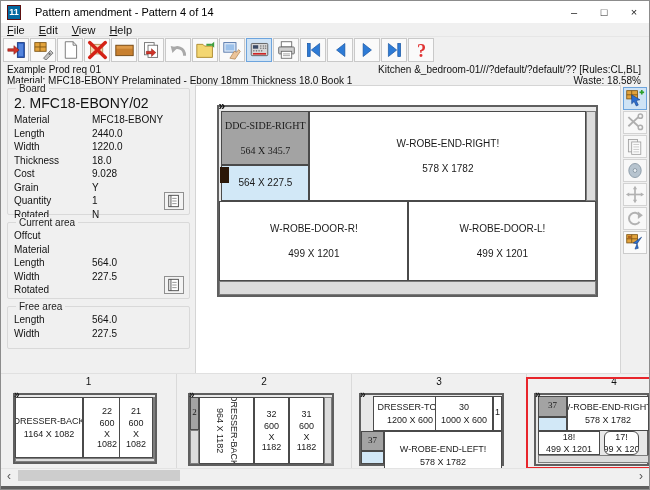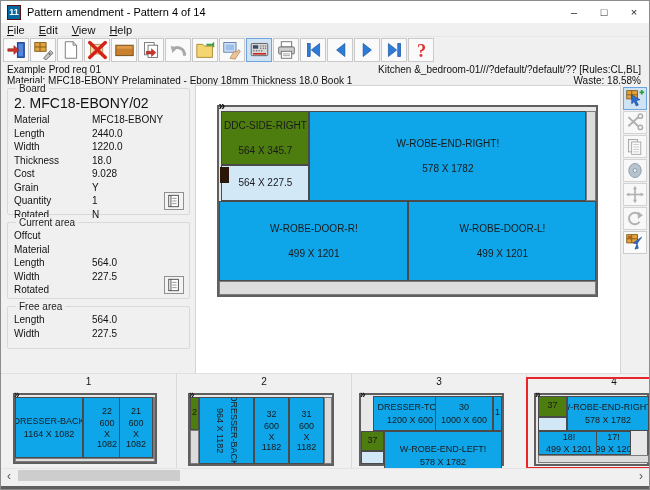--- a/index.html
+++ b/index.html
@@ -2,21 +2,21 @@
 <html><head>
 <meta charset="utf-8">
 <style>
   * { box-sizing: border-box; margin: 0; padding: 0; }
   body { font-family: "Liberation Sans", sans-serif; background: #444; }
   .window { position: relative; width: 650px; height: 490px; background: #F0F0F0;
             border: 1px solid #8c8c8c; overflow: hidden; }
 
   
   .titlebar { height: 22px; background: #fff; display: flex; align-items: center; }
-  .app-icon { width: 14px; height: 15px; margin: 0 6px 0 6px; background: #0369a1;
+  .app-icon { width: 14px; height: 15px; margin: 0 14px 0 6px; background: #0369a1;
               color: #fff; font-size: 9px; font-weight: bold; display: flex;
               align-items: center; justify-content: center; border: 1px solid #5d0f0f; }
   .title-text { font-size: 11px; color: #000; flex: 1; }
   .win-btn { width: 30px; height: 22px; display: flex; align-items: center;
              justify-content: center; font-size: 11px; color: #222; }
 
   
   .menubar { height: 14px; background: #f0f0f0; display: flex; align-items: center;
              padding-left: 6px; border-bottom: 1px solid #e6e6e6; }
   .menu-item { font-size: 11px; margin-right: 14px; color: #111; }
@@ -65,22 +65,22 @@
 
   
   .pboard { position: absolute; border: 2px solid #5f5f5f; background: #e8e8e8; }
   .corner-marker { position: absolute; font-weight: bold; color: #111; z-index: 4;
                    top: -8px; left: -1px; font-size: 12px; letter-spacing: -1px; }
   .thumb .corner-marker { font-size: 10px; top: -6px; }
   .part { position: absolute; border: 1px solid #4a4a4a; display: flex; flex-direction: column;
           align-items: center; justify-content: center; text-align: center; overflow: hidden;
           color: #1a1a1a; }
   .part .nm, .part .dm { white-space: nowrap; line-height: 1.15; }
-  .t-part { background: #0ea5e9; }
-  .t-alt  { background: #4d7c0f; }
+  .t-part { background: #ffffff; }
+  .t-alt  { background: #a3a3a3; font-family: Liberation Serif, serif; }
   .t-off  { background: #d2e8f7; }
   .t-waste{ background: #dcdcdc; border-color: #7d7d7d; }
   .t-def  { background: #2b1708; border: none; z-index: 2; }
   .canvas .part { font-size: 10px; }
   .canvas .part .nm { margin-bottom: 13px; }
   .thumb .part { font-size: 9px; }
   .thumb .part .nm { margin-bottom: 2px; }
   .part.rot { flex-direction: row; }
   .part.rot .nm { margin-bottom: 0; margin-left: 4px; }
   .part.rot .nm, .part.rot .dm { writing-mode: vertical-rl; }
@@ -550,21 +550,21 @@
           </div>
           <div class="part t-off" style="left: 2px; top: 22px; width: 29px; height: 14px;"></div>
           <div class="part t-part" style="left: 31px; top: 1px; width: 82px; height: 35px;">
             <div class="nm">W-ROBE-END-RIGHT!</div>
             <div class="dm">578 X 1782</div>
           </div>
           <div class="part t-part" style="left: 2px; top: 36px; width: 62px; height: 24px;">
             <div class="nm">18!</div>
             <div class="dm">499 X 1201</div>
           </div>
-          <div class="part t-part" style="left: 60px; top: 36px; width: 35px; height: 24px;">
+          <div class="part t-part" style="left: 68px; top: 36px; width: 35px; height: 24px; border-radius: 6px;">
             <div class="nm">17!</div>
             <div class="dm">499 X 1201</div>
           </div>
           <div class="part t-waste" style="left: 2px; top: 60px; width: 111px; height: 8px;"></div>
         </div>
       </div>
       <div class="thumb-selection" style="left: 525px; top: 3px; width: 125px; height: 92px;"></div>
     </div>
 
   <div class="hscroll">

